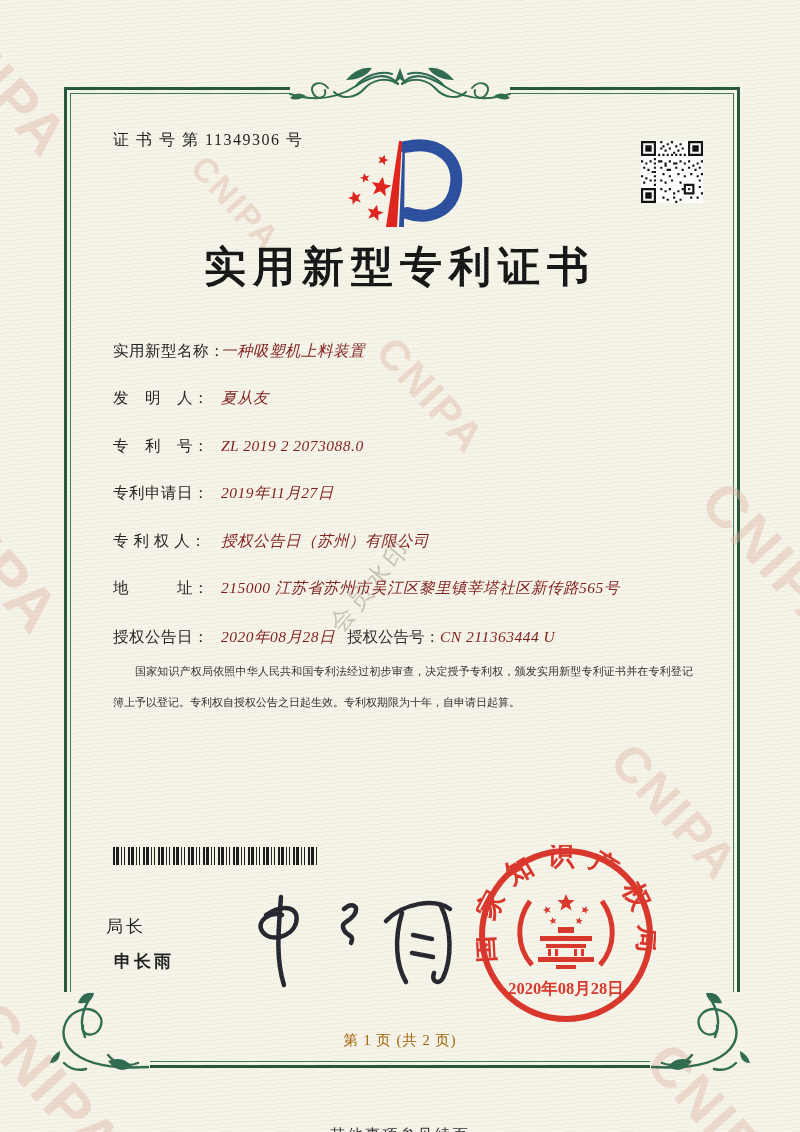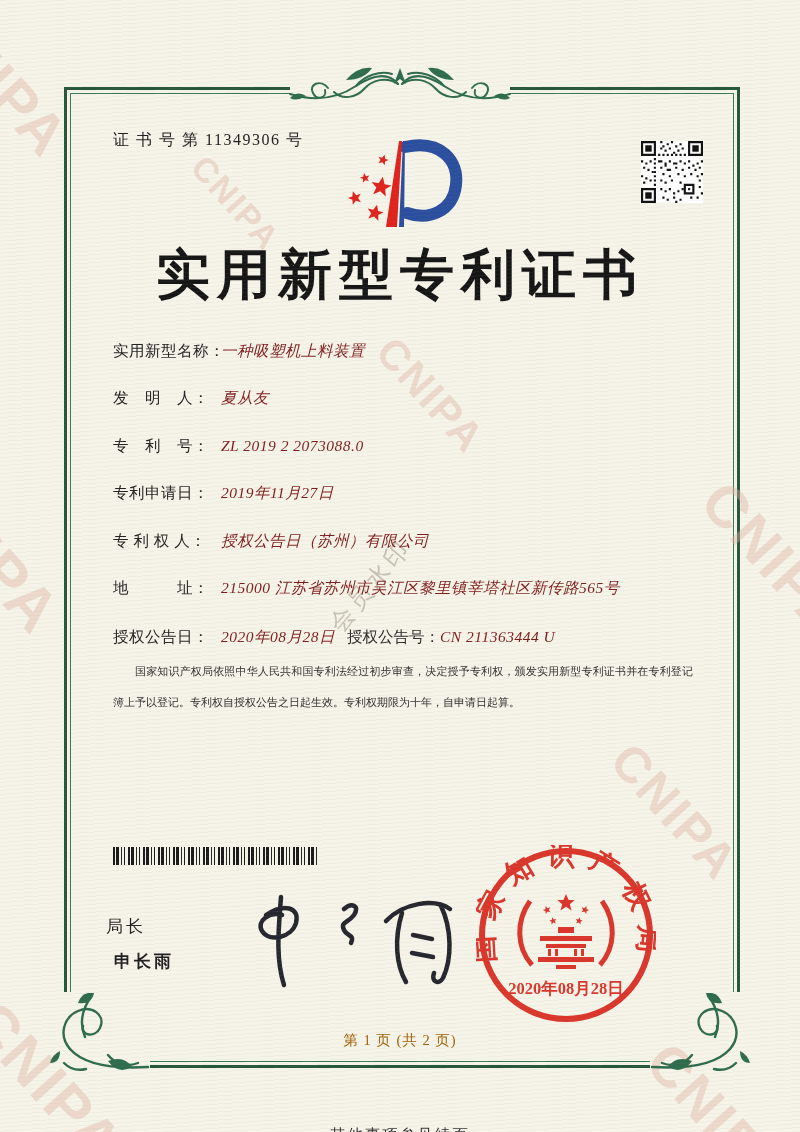--- a/index.html
+++ b/index.html
@@ -21,21 +21,21 @@
     font-weight:bold;color:rgba(225,178,164,.42);transform-origin:left top;transform:rotate(48deg);
     letter-spacing:2px;white-space:nowrap;}
   .wm-gray{position:absolute;z-index:3;font-size:24px;color:rgba(150,140,122,.48);
     transform-origin:left top;transform:rotate(-50deg);letter-spacing:4px;white-space:nowrap;}
   
   .content{position:absolute;inset:0;z-index:5;color:#2b2b2b;}
   .cert-no{position:absolute;left:113px;top:130px;font-size:16px;letter-spacing:1.5px;color:#222;}
   .qr{position:absolute;left:641px;top:141px;width:62px;height:62px;}
   .logo{position:absolute;left:333px;top:127px;width:132px;height:108px;}
   .title{position:absolute;left:0;top:239px;width:100%;text-align:center;
-    font-size:54px;font-weight:bold;letter-spacing:7px;color:#161616;}
+    font-size:42px;font-weight:bold;letter-spacing:7px;color:#161616;}
   .fields{position:absolute;left:113px;top:341px;width:585px;font-size:15.5px;}
   .frow{position:absolute;left:0;white-space:nowrap;}
   .flabel{display:inline-block;width:108px;letter-spacing:.5px;color:#242424;}
   .fvalue{letter-spacing:.5px;color:#7f1d1d;font-style:italic;}
   .grant2{position:absolute;left:234px;top:0;white-space:nowrap;}
   .paras{position:absolute;left:113px;top:656px;width:580px;font-size:11px;line-height:31px;
     text-align:justify;color:#303030;}
   .paras p{margin:0;text-indent:2em;}
   .barcode{position:absolute;left:113px;top:847px;width:205px;height:18px;
     background:repeating-linear-gradient(90deg,#1b1b1b 0 2px,rgba(0,0,0,0) 2px 3px,#1b1b1b 3px 6px,rgba(0,0,0,0) 6px 8px,#262626 8px 9px,rgba(0,0,0,0) 9px 11px,#1b1b1b 11px 12px,rgba(0,0,0,0) 12px 15px);}

